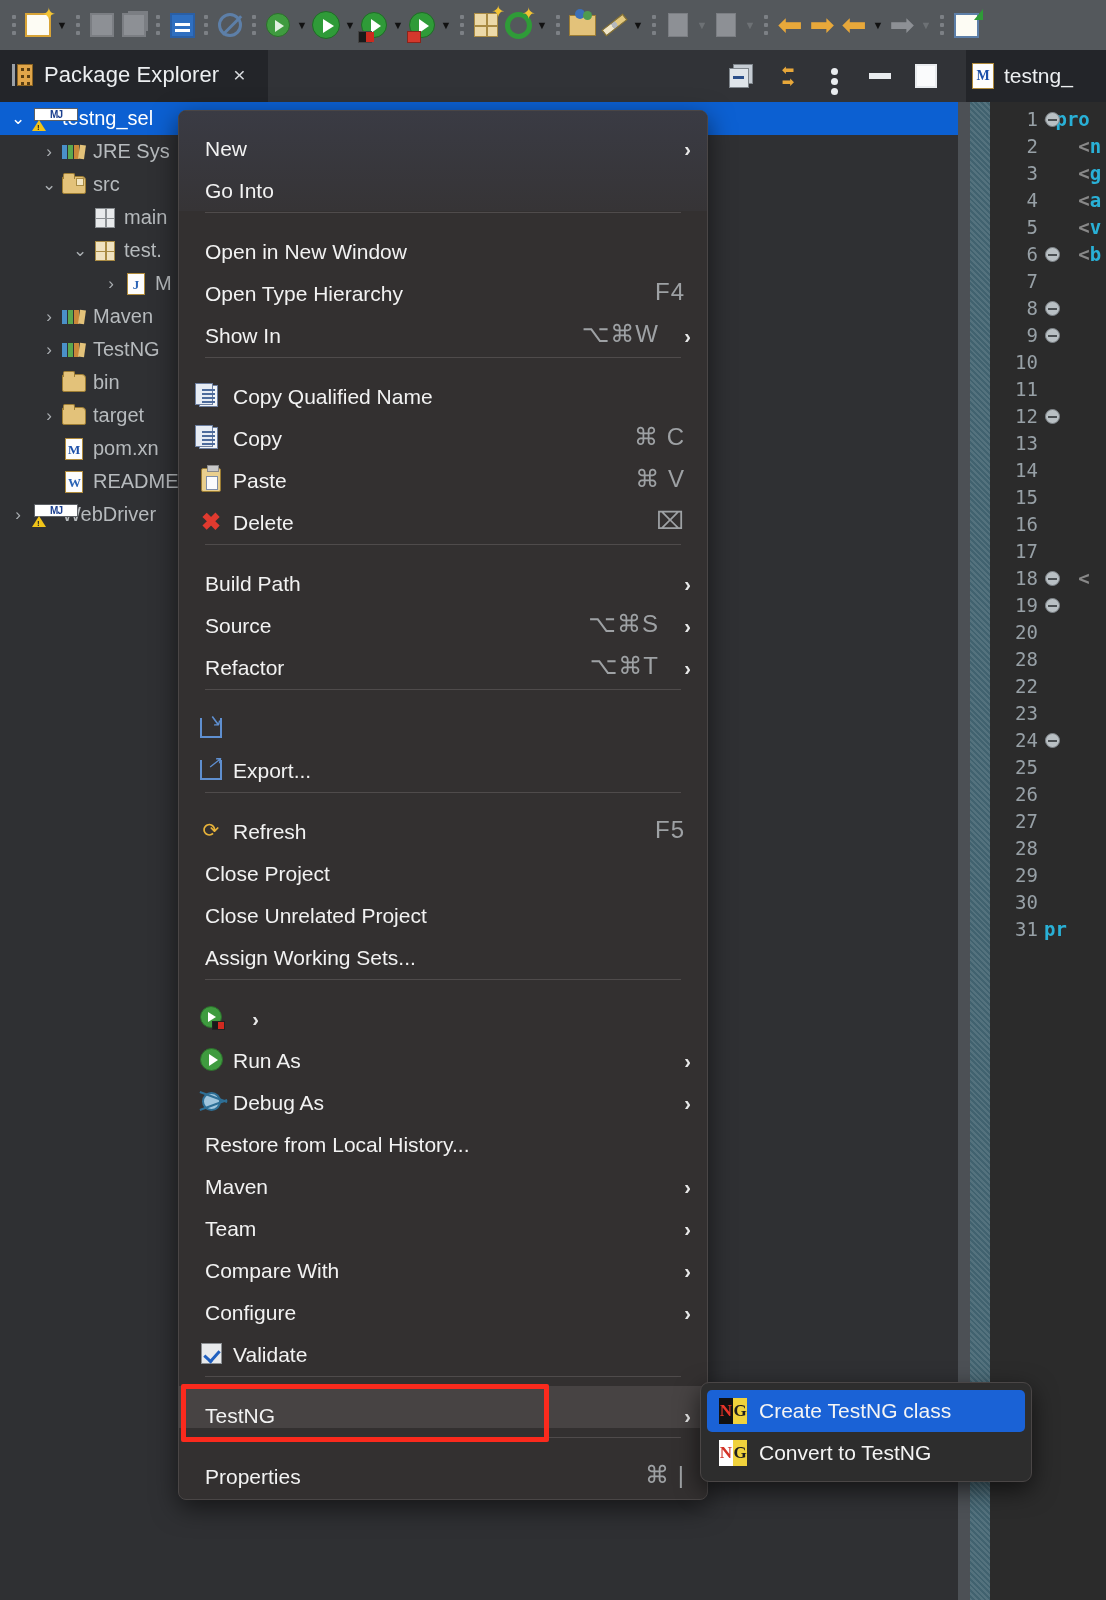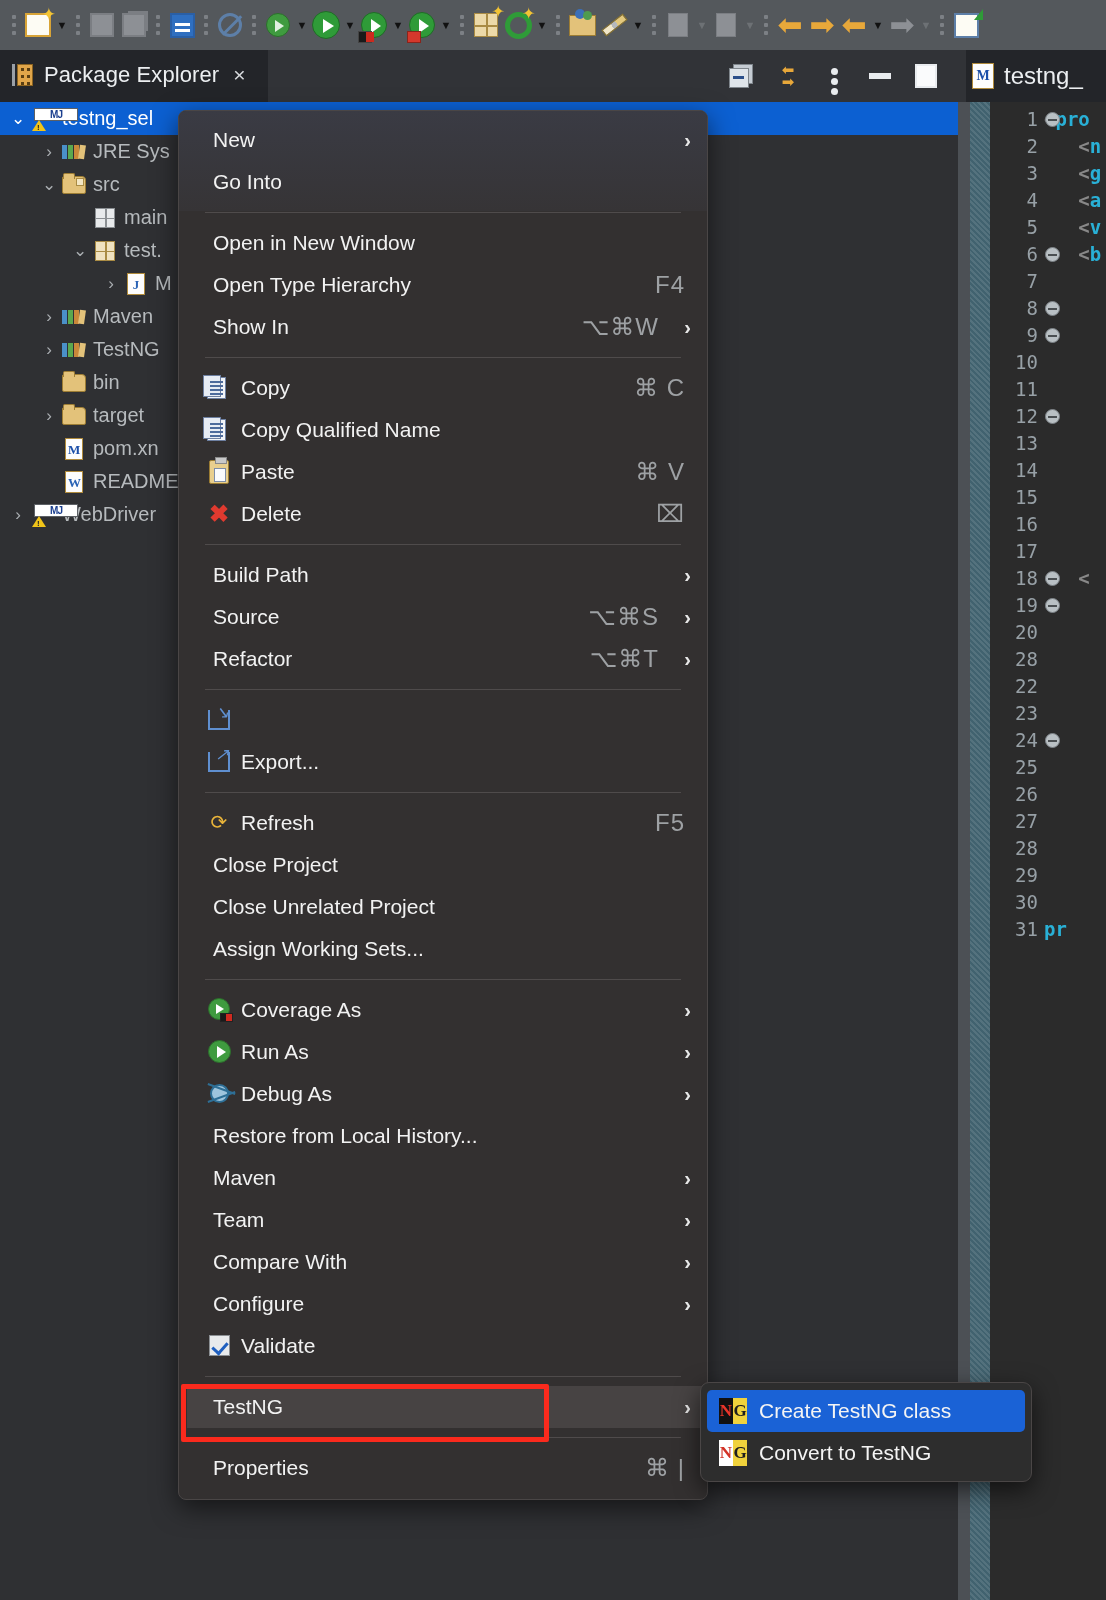--- a/index.html
+++ b/index.html
@@ -107,23 +107,23 @@
     z-index: 40;
     overflow: hidden;
   }
   .ctx-top-sheen {
     position:absolute;left:0;top:0;width:100%;height:100px;
     background:linear-gradient(180deg,#3a3b44 0%,#363436 100%);
     pointer-events:none;
   }
   .mi {
     position: relative;
-    height: 42px; display: flex; align-items: center;
+    height: 42px; display: flex; align-items: flex-end;
     padding: 0 16px 0 26px;
-    color: #f2f2f2; font-size: 21px; white-space: nowrap; margin-left: 8px;
+    color: #f2f2f2; font-size: 21px; white-space: nowrap;
   }
   .mi .mico { width: 30px; height: 26px; position: relative; margin-left:-8px; margin-right: 6px; flex:0 0 30px;}
   .mi .mtext { flex: 1 1 auto; }
   .mi .msc { color: #9ea1a4; font-size: 24px; margin-left: auto; padding-right: 6px; letter-spacing:1px;}
   .mi .marrow { color: #e8e8e8; font-size: 20px; width: 18px; text-align: right; margin-left: 8px; font-weight:600;}
   .mi.noicon { padding-left: 26px; }
   .mi.hl { background: #474343; }
   .sep { height: 1px; background: #4f4b4b; margin: 9px 26px; }
 
   
@@ -181,21 +181,21 @@
   
   .editor {
     position: absolute; left: 958px; top: 50px; width: 148px; height: 1550px;
     background: #313337;
   }
   .ed-tabbar { height: 52px; background: #313337; display:flex; align-items:center; }
   .ed-tab {
     margin-left: 8px; height: 52px; display: flex; align-items: center; gap: 10px;
     padding: 0 6px; background: #232529; flex: 1 1 auto;
   }
-  .ed-tab-title { color: #eceff1; font-size: 24px; }
+  .ed-tab-title { color: #eceff1; font-size: 21px; }
   .ed-file-ic{width:22px;height:26px;position:relative;background:#fdfdfd;border:1px solid #b08b3c;flex:0 0 22px;}
   .ed-file-ic b{position:absolute;inset:4px 2px;font-size:14px;line-height:16px;text-align:center;color:#1b4fa8;font-weight:700;font-family:"Liberation Serif",serif;}
   .ed-body { position:absolute; left:0; top:52px; right:0; bottom:0; background:#2b2b2b; display:flex; }
   .ed-leftrail{width:12px;background:#4c5055;}
   .ed-fold{width:20px;background:#41626f;background-image:
       repeating-linear-gradient(45deg,rgba(255,255,255,.10) 0 2px,transparent 2px 4px);}
   .ed-gutter{width:52px;color:#97a0a6;font-family:"DejaVu Sans Mono",monospace;font-size:19px;text-align:right;padding-top:4px;}
   .ed-code{flex:1 1 auto;font-family:"DejaVu Sans Mono",monospace;font-size:19px;padding-top:4px;overflow:hidden;color:#9fb4bd;font-weight:700;}
   .ln{height:27px;line-height:27px;position:relative;padding-right:4px;}
   .ln .fold{position:absolute;right:-18px;top:6px;width:15px;height:15px;border-radius:50%;background:#b9c0c4;border:1px solid #7d8388;}
@@ -596,33 +596,33 @@
           <span class="msc">⌥⌘W</span>
           <span class="marrow">›</span>
         </div>
         <div class="sep"></div>
         <div class="mi">
           <span class="mico">
             <span class="mi-copy">
               <i></i>
             </span>
           </span>
+          <span class="mtext">Copy Qualified Name</span>
+        </div>
+        <div class="mi">
+          <span class="mico">
+            <span class="mi-copy">
+              <i></i>
+            </span>
+          </span>
           <span class="mtext">Copy</span>
           <span class="msc">⌘ C</span>
         </div>
         <div class="mi">
           <span class="mico">
-            <span class="mi-copy">
-              <i></i>
-            </span>
-          </span>
-          <span class="mtext">Copy Qualified Name</span>
-        </div>
-        <div class="mi">
-          <span class="mico">
             <span class="mi-paste">
               <i></i>
             </span>
           </span>
           <span class="mtext">Paste</span>
           <span class="msc">⌘ V</span>
         </div>
         <div class="mi">
           <span class="mico">
             <span class="mi-del">✖</span>
@@ -678,21 +678,20 @@
         <div class="mi noicon">
           <span class="mtext">Assign Working Sets...</span>
         </div>
         <div class="sep"></div>
         <div class="mi">
           <span class="mico">
             <span class="mi-cov">
               <i></i>
             </span>
           </span>
-          <span class="mtext">Coverage As</span>
           <span class="marrow">›</span>
         </div>
         <div class="mi">
           <span class="mico">
             <span class="mi-run"></span>
           </span>
           <span class="mtext">Run As</span>
           <span class="marrow">›</span>
         </div>
         <div class="mi">

